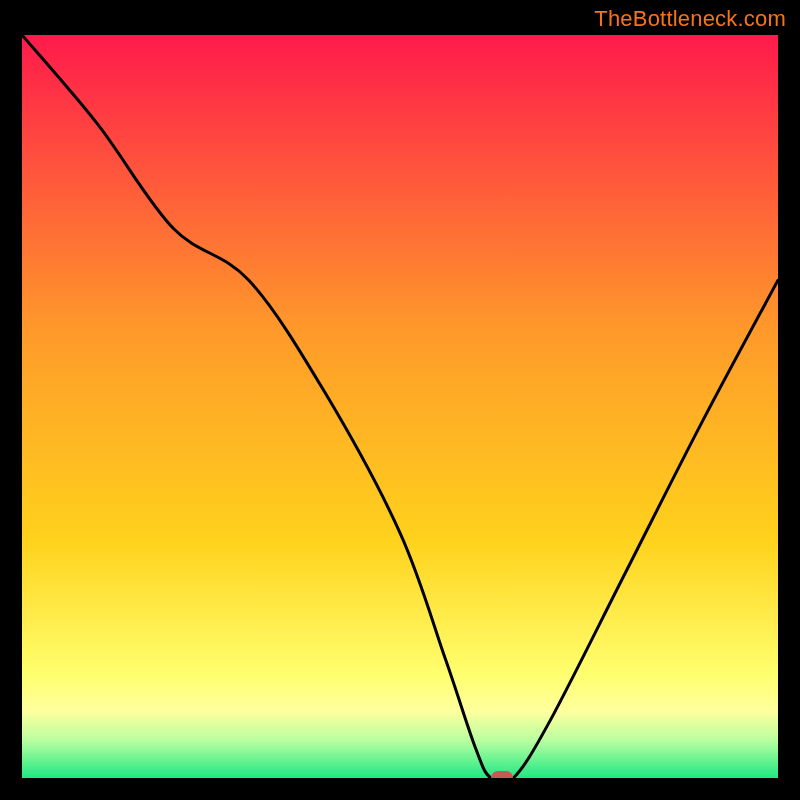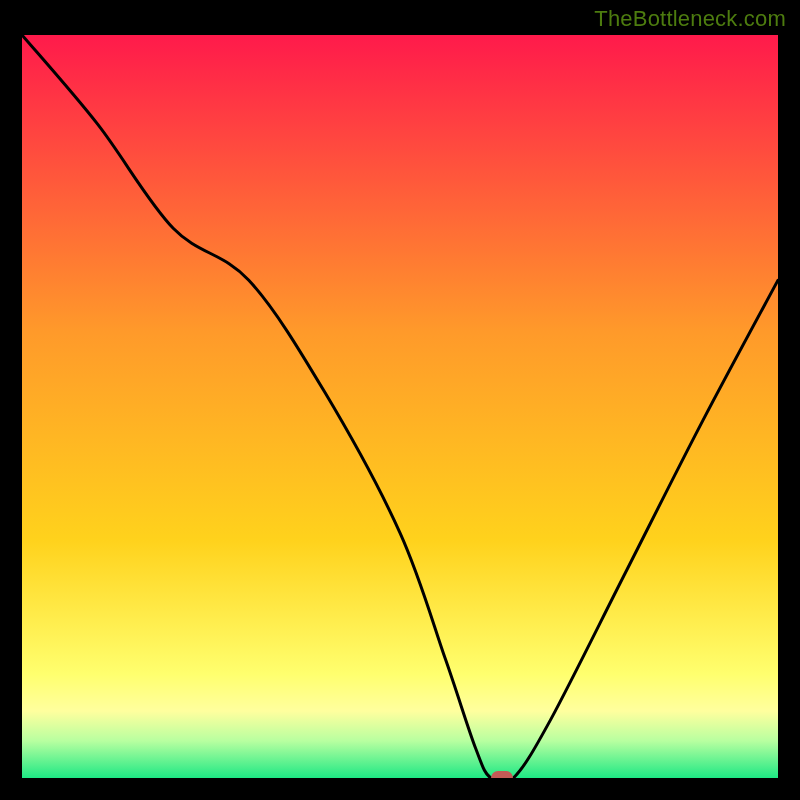--- a/index.html
+++ b/index.html
@@ -44,21 +44,21 @@
     width: 22px;
     height: 14px;
     border-radius: 7px;
     background: #c45a56;
     transform: translate(-50%, -50%);
   }
   .watermark {
     position: absolute;
     top: 6px;
     right: 14px;
-    color: #4d7c0f;
+    color: #f97316;
     font-size: 22px;
     font-weight: 500;
     letter-spacing: 0.2px;
   }
 </style>
 </head>
 <body>
 
 <div class="stage">
 

